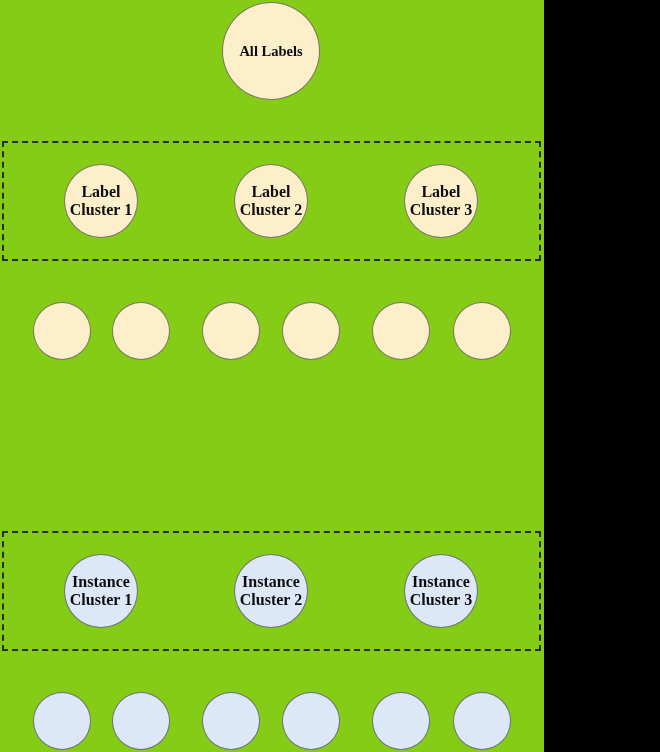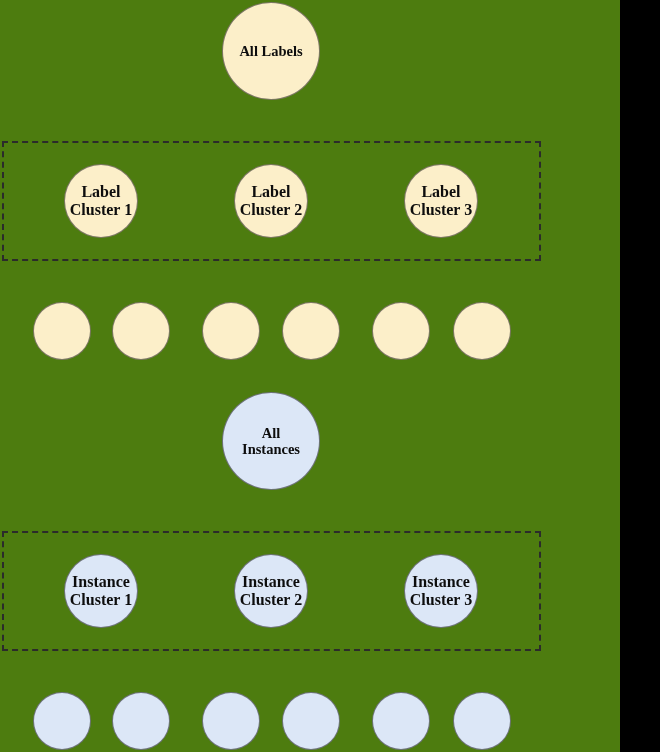--- a/index.html
+++ b/index.html
@@ -12,23 +12,23 @@
     height: 752px;
     position: relative;
     overflow: hidden;
     font-family: "Liberation Serif", "DejaVu Serif", serif;
   }
 
   #diagram {
     position: absolute;
     left: 0;
     top: 0;
-    width: 620px;
+    width: 544px;
     height: 752px;
-    background: #4d7c0f;
+    background: #84cc16;
   }
 
   
   .group-box {
     position: absolute;
     border: 2px dashed #2b2b2b;
     box-sizing: border-box;
     background: transparent;
   }
 
@@ -108,24 +108,20 @@
     </div>
     <div class="node leaf label-fill" style="left: 282px; top: 302px; width: 58px; height: 58px; background: rgb(252, 239, 201); color: rgb(13, 13, 13);">
       <span class="label"></span>
     </div>
     <div class="node leaf label-fill" style="left: 372px; top: 302px; width: 58px; height: 58px; background: rgb(252, 239, 201); color: rgb(13, 13, 13);">
       <span class="label"></span>
     </div>
     <div class="node leaf label-fill" style="left: 453px; top: 302px; width: 58px; height: 58px; background: rgb(252, 239, 201); color: rgb(13, 13, 13);">
       <span class="label"></span>
     </div>
-    <div class="node root instance-fill" style="left: 222px; top: 392px; width: 98px; height: 98px; background: rgb(220, 231, 247); color: rgb(13, 13, 13);">
-      <span class="label">All
-Instances</span>
-    </div>
     <div class="group-box" style="left: 2px; top: 531px; width: 539px; height: 120px; border-color: rgb(43, 43, 43);"></div>
     <div class="node cluster instance-fill" style="left: 64px; top: 554px; width: 74px; height: 74px; background: rgb(220, 231, 247); color: rgb(13, 13, 13);">
       <span class="label">Instance
 Cluster 1</span>
     </div>
     <div class="node cluster instance-fill" style="left: 234px; top: 554px; width: 74px; height: 74px; background: rgb(220, 231, 247); color: rgb(13, 13, 13);">
       <span class="label">Instance
 Cluster 2</span>
     </div>
     <div class="node cluster instance-fill" style="left: 404px; top: 554px; width: 74px; height: 74px; background: rgb(220, 231, 247); color: rgb(13, 13, 13);">

